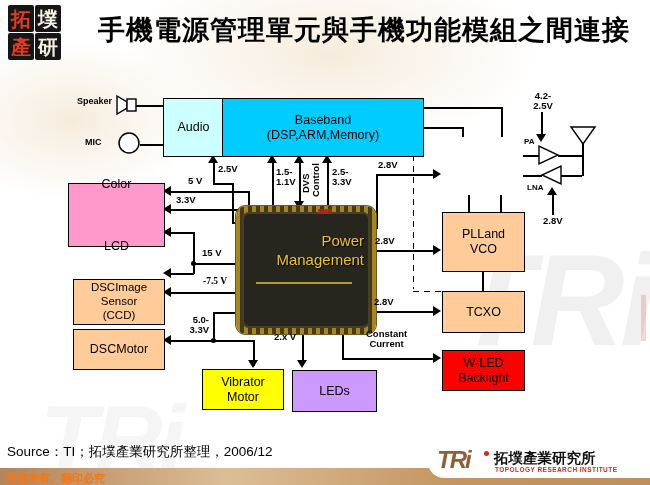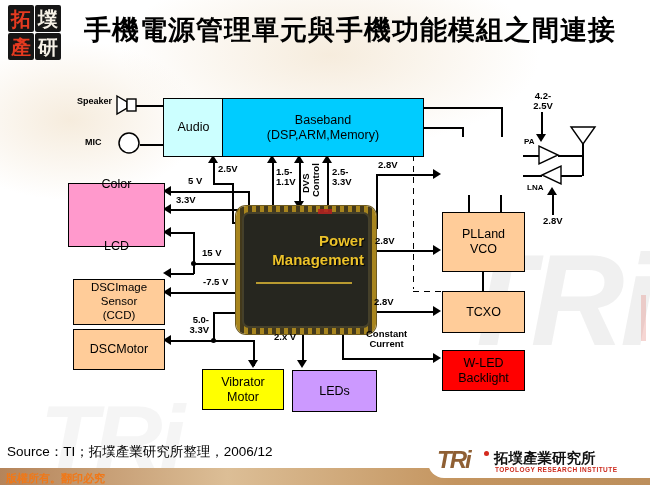--- a/index.html
+++ b/index.html
@@ -9,42 +9,42 @@
   .blob{position:absolute;border-radius:50%;background:radial-gradient(closest-side,#f6ecdd,rgba(246,236,221,0));z-index:0;}
   .wm{position:absolute;color:rgba(185,185,185,.22);font-weight:bold;font-style:italic;z-index:0;letter-spacing:-4px;}
   .wm-red{position:absolute;background:rgba(225,120,108,.30);z-index:0;}
   
   .logo-grid{position:absolute;left:8px;top:5px;width:53px;height:56px;display:grid;
     grid-template-columns:26px 26px;grid-template-rows:27px 27px;gap:1px;z-index:6;}
   .logo-cell{background:#161616;display:flex;align-items:center;justify-content:center;
     font-family:"DejaVu Serif",serif;font-weight:bold;font-size:20px;line-height:1;border-radius:2px;}
   .logo-red{color:#e53a20;} .logo-white{color:#f5f0e6;}
   .title{position:absolute;left:84px;top:12px;width:560px;font-family:Liberation Mono, monospace;
-    font-weight:bold;font-size:27px;letter-spacing:1px;color:#000;z-index:6;white-space:nowrap;}
+    font-weight:bold;font-size:27px;letter-spacing:1px;color:#000;z-index:6;white-space:nowrap;text-align:center;}
   
   .box{position:absolute;border:1px solid #000;display:flex;flex-direction:column;
     align-items:center;justify-content:center;text-align:center;color:#000;
     font-size:12.5px;line-height:1.2;z-index:3;}
   
   .h,.v{position:absolute;background:#000;z-index:2;}
   .hd{position:absolute;height:1px;z-index:2;background:repeating-linear-gradient(90deg,#000 0 6px,transparent 6px 11px);}
   .vd{position:absolute;width:1px;z-index:2;background:repeating-linear-gradient(180deg,#000 0 6px,transparent 6px 11px);}
   .ar{position:absolute;width:0;height:0;z-index:2;}
   .dot{position:absolute;width:5px;height:5px;border-radius:50%;background:#000;z-index:2;}
   
   .lbl{position:absolute;font-size:9.5px;font-weight:bold;color:#000;z-index:5;line-height:1.05;white-space:nowrap;}
   .rot{transform:rotate(-90deg);transform-origin:0 0;}
   
   .chip{position:absolute;left:236px;top:206px;width:140px;height:128px;border-radius:10px;
     background:repeating-linear-gradient(90deg,#a8851e 0 4px,#43391c 4px 8px);z-index:4;
     box-shadow:0 0 0 1px #6d5a20;}
   .chip-inner{position:absolute;left:6px;top:6px;right:6px;bottom:6px;background:#26261f;
     border:2px solid #45402a;border-radius:7px;}
   .chip-text{position:absolute;right:12px;top:26px;text-align:right;color:#ecc22a;
-    font-weight:bold;font-size:15px;line-height:1.25;text-shadow:1px 1px 1px #000;z-index:2;}
+    font-weight:normal;font-size:15px;line-height:1.25;text-shadow:1px 1px 1px #000;z-index:2;}
   .chip-line{position:absolute;left:20px;top:76px;width:96px;height:2px;background:#b89a30;}
   .chip-notch{position:absolute;left:82px;top:3px;width:14px;height:5px;background:#b42020;opacity:.85;}
   
   svg{position:absolute;z-index:3;}
   
   .src{position:absolute;left:7px;top:443px;font-size:13.5px;color:#000;z-index:6;}
   .bar{position:absolute;left:0;top:468px;width:650px;height:17px;z-index:5;
     background:linear-gradient(90deg,#b5845a,#dcbe96 35%,#c49560 70%,#bd8f5c);}
   .tri-panel{position:absolute;left:428px;top:446px;width:222px;height:32px;background:#fff;
     border-radius:18px 0 0 18px;z-index:6;}
@@ -212,21 +212,21 @@
       <div class="ar" style="border-left: 5px solid transparent; border-right: 5px solid transparent; border-top: 8px solid rgb(0, 0, 0); left: 536px; top: 134px;"></div>
       <div class="ar" style="border-left: 5px solid transparent; border-right: 5px solid transparent; border-bottom: 8px solid rgb(0, 0, 0); left: 547px; top: 187px;"></div>
       <div class="dot" style="left: 191px; top: 261px;"></div>
       <div class="dot" style="left: 211px; top: 338px;"></div>
     </div>
 
   <div class="lbl" style="left:218px;top:164px;">2.5V</div>
   <div class="lbl" style="left:188px;top:176px;">5 V</div>
   <div class="lbl" style="left:176px;top:195px;">3.3V</div>
   <div class="lbl" style="left:202px;top:248px;">15 V</div>
-  <div class="lbl" style="left:203px;top:277px;">-7.5 V</div>
+  <div class="lbl" style="left:203px;top:277px;font-family:Liberation Serif, serif;">-7.5 V</div>
   <div class="lbl" style="left:185px;top:315px;text-align:right;width:24px;">
     <div>5.0-</div>
     <div>3.3V</div>
   </div>
   <div class="lbl" style="left:274px;top:332px;">2.x V</div>
   <div class="lbl" style="left:276px;top:167px;">
     <div>1.5-</div>
     <div>1.1V</div>
   </div>
   <div class="lbl rot" style="left:301px;top:193px;">DVS</div>

